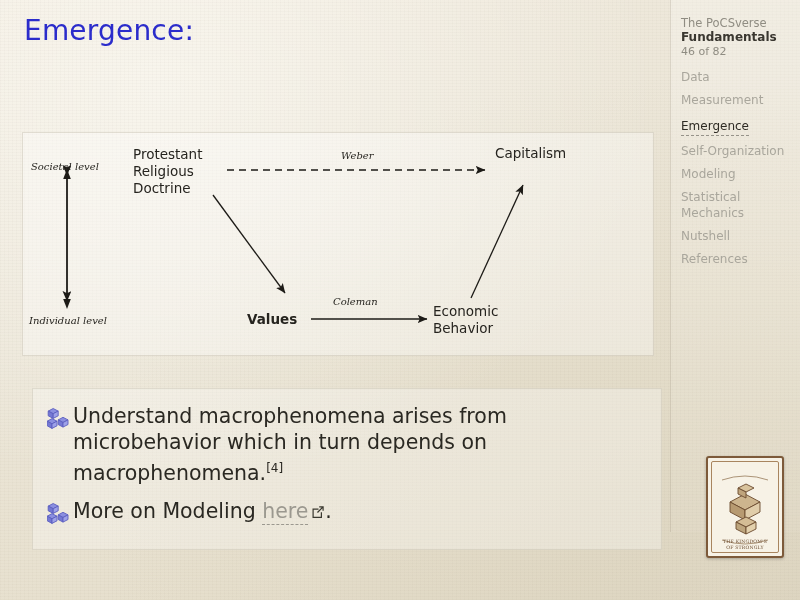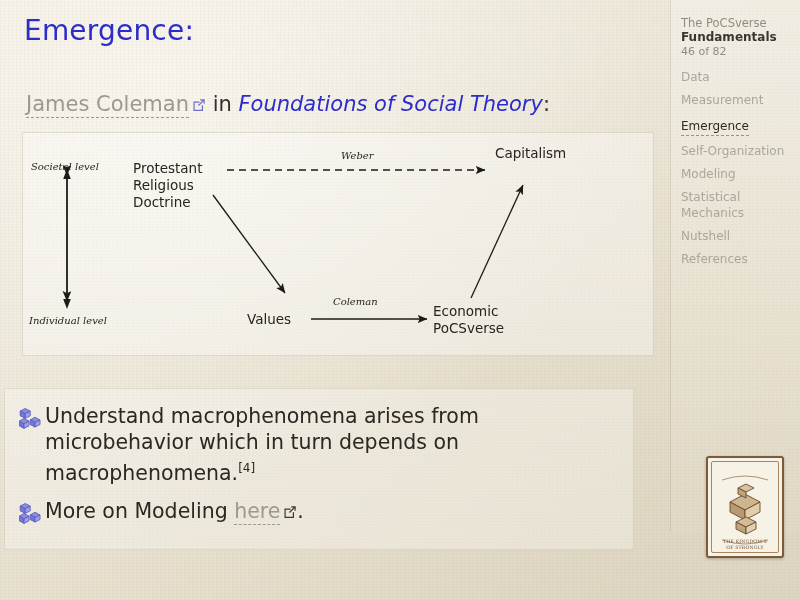--- a/index.html
+++ b/index.html
@@ -153,21 +153,21 @@
   }
   #diagram svg {
     position: absolute;
     left: 0;
     top: 0;
   }
 
   
   #bullets {
     position: absolute;
-    left: 4px;
+    left: 32px;
     top: 388px;
     width: 630px;
     height: 162px;
     background: rgba(255,255,255,0.30);
     border: 1px solid rgba(180,172,152,0.30);
     padding: 14px 18px 0 14px;
     box-sizing: border-box;
   }
   .bullet-row {
     display: flex;
@@ -236,24 +236,20 @@
     <div class="nav-item">Measurement</div>
     <div class="nav-item active">Emergence</div>
     <div class="nav-item">Self-Organization</div>
     <div class="nav-item">Modeling</div>
     <div class="nav-item">Statistical
 Mechanics</div>
     <div class="nav-item">Nutshell</div>
     <div class="nav-item">References</div>
   </div>
 
-  <div id="citation"><span class="link-gray">James Coleman</span><span class="ext-icon"><svg width="14" height="14" viewBox="0 0 14 14">
-        <path d="M1.5 3.5 h6 v1.2 h-4.8 v7.1 h7.1 v-4.6 h1.2 v5.8 h-9.5 z" fill="#6f6cc9"></path>
-        <path d="M8.2 1.3 h4.5 v4.5 h-1.2 v-2.5 l-4.6 4.6 -0.9 -0.9 4.6 -4.5 h-2.4 z" fill="#6f6cc9"></path>
-      </svg></span><span> in </span><span class="book-title">Foundations of Social Theory</span><span>:</span></div>
 
   <div id="diagram">
     <svg width="630" height="222">
       <defs>
         <marker id="ah" markerWidth="9" markerHeight="9" refX="7.2" refY="3.2" orient="auto">
           <path d="M0,0 L7.5,3.2 L0,6.4 L1.6,3.2 z" fill="#1d1b17"></path>
         </marker>
         <marker id="ah2" markerWidth="9" markerHeight="9" refX="7.2" refY="3.2" orient="auto">
           <path d="M0,0 L7.5,3.2 L0,6.4 L1.6,3.2 z" fill="#1d1b17"></path>
         </marker>
@@ -272,27 +268,27 @@
       <line x1="190" y1="62" x2="262" y2="160" stroke="#1d1b17" stroke-width="1.3" marker-end="url(#ah)"></line>
 
       <line x1="288" y1="186" x2="404" y2="186" stroke="#1d1b17" stroke-width="1.3" marker-end="url(#ah)"></line>
 
       <line x1="448" y1="165" x2="500" y2="52" stroke="#1d1b17" stroke-width="1.3" marker-end="url(#ahup)"></line>
     </svg>
 
     <div class="lvl" style="left:8px; top:28px;">Societal level</div>
     <div class="lvl" style="left:6px; top:182px;">Individual level</div>
 
-    <div class="lbl" style="left:110px; top:27px; white-space:pre-line;">Protestant
+    <div class="lbl" style="left:110px; top:13px; white-space:pre-line;">Protestant
 Religious
 Doctrine</div>
     <div class="lbl" style="left:472px; top:12px;">Capitalism</div>
-    <div class="lbl" style="left:224px; top:178px;">Values</div>
+    <div class="lbl" style="left:224px; top:178px;font-weight:bold;">Values</div>
     <div class="lbl" style="left:410px; top:170px; white-space:pre-line;">Economic
-PoCSverse</div>
+Behavior</div>
 
     <div class="edgelbl" style="left:318px; top:17px;">Weber</div>
     <div class="edgelbl" style="left:310px; top:163px;">Coleman</div>
   </div>
 
   <div id="bullets">
 
     <div class="bullet-row">
       <div class="bullet-icon">
         <svg width="24" height="22" viewBox="0 0 24 22">

